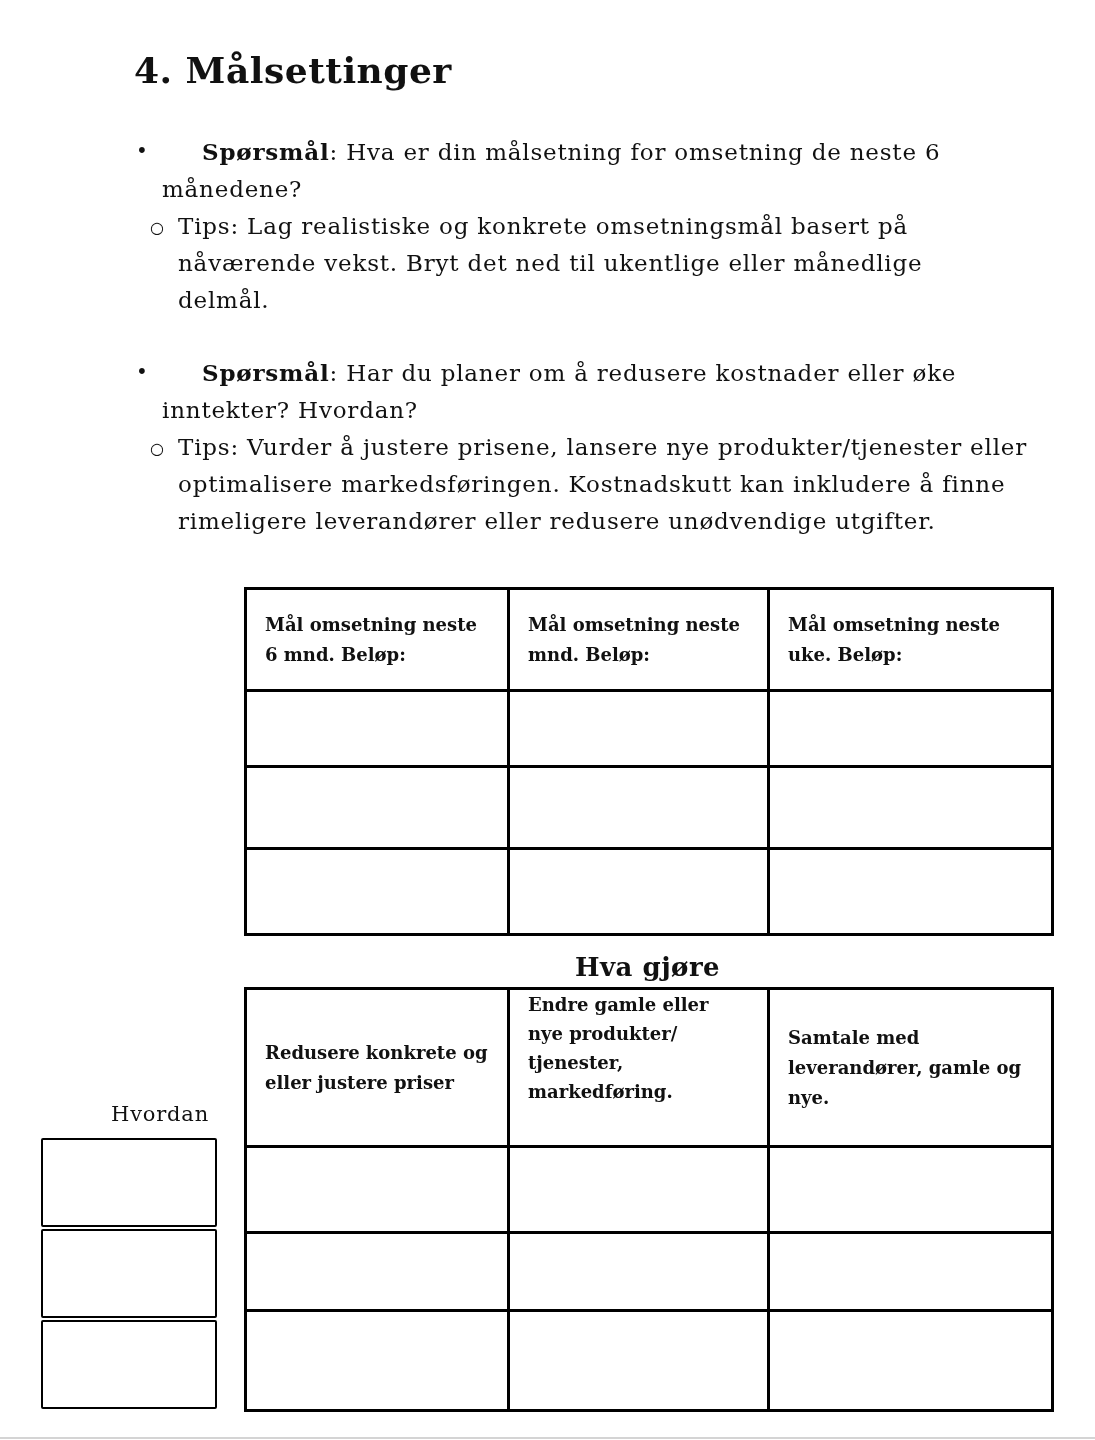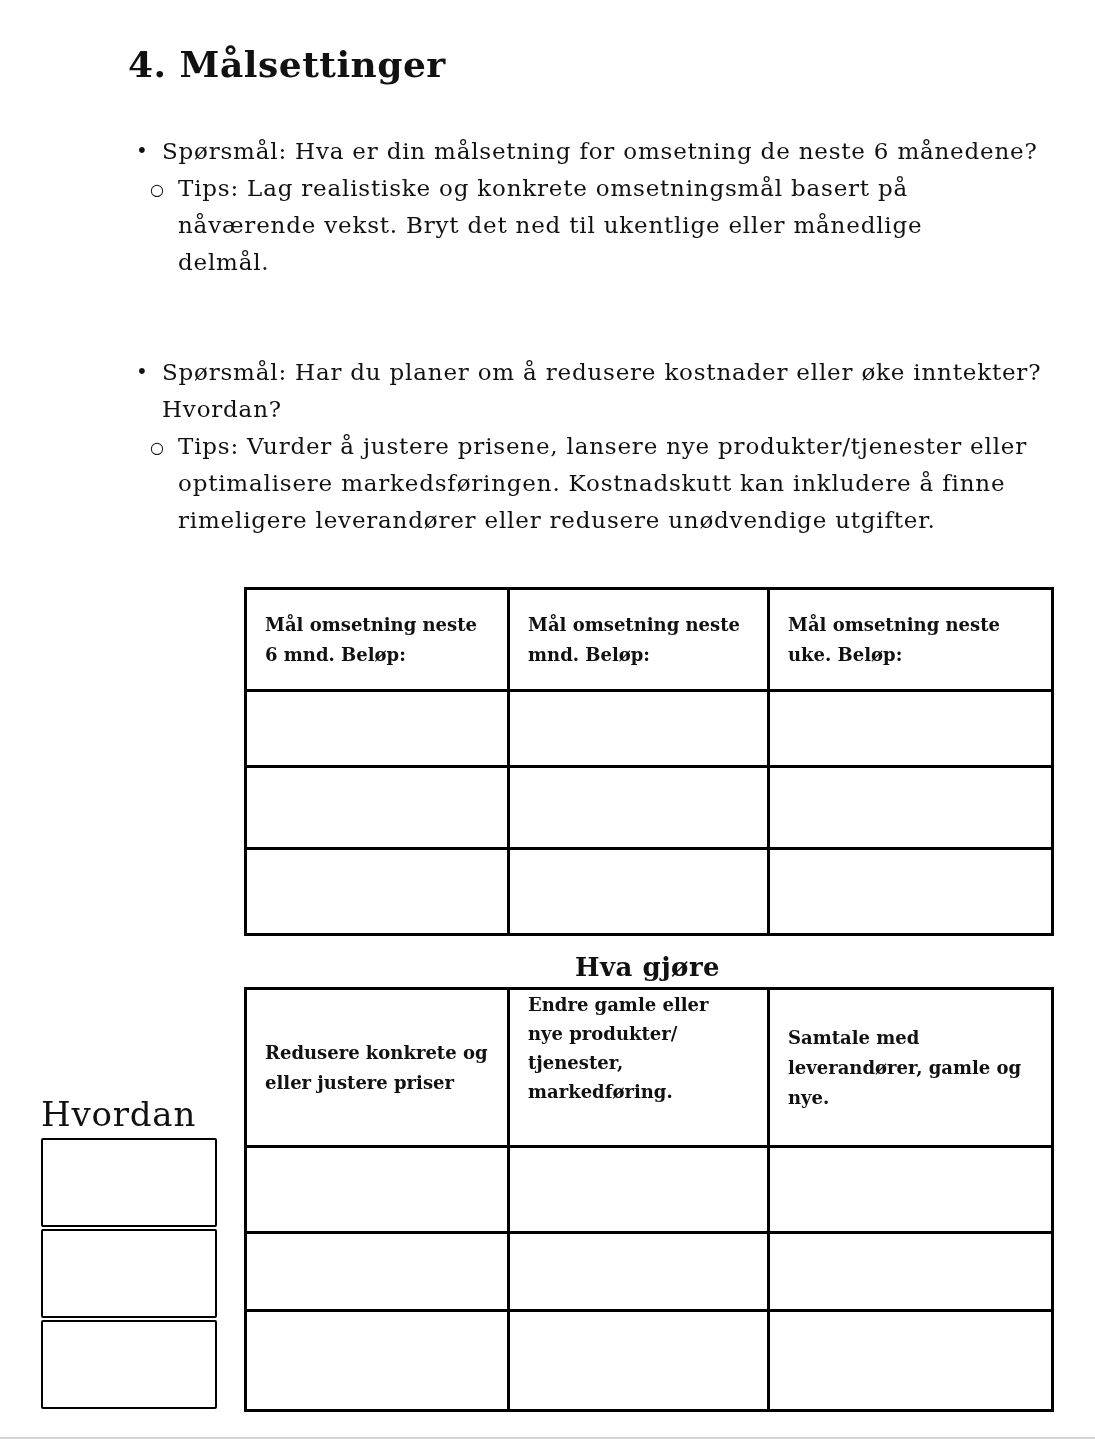--- a/index.html
+++ b/index.html
@@ -12,21 +12,21 @@
       height: 1440px;
       position: relative;
       overflow: hidden;
       font-family: "DejaVu Serif", "Liberation Serif", serif;
       color: #111111;
     }
     .page-title {
       position: absolute;
       left: 116px;
       top: 26px;
-      margin: 12px;
+      margin: 18px;
       font-family: "DejaVu Serif", serif;
       font-weight: bold;
       font-size: 36px;
       letter-spacing: 0.5px;
       line-height: 52px;
     }
     .q-list {
       position: absolute;
       left: 134px;
       width: 920px;
@@ -41,21 +41,22 @@
       position: relative;
       padding-left: 28px;
     }
     .q-bullet {
       position: absolute;
       left: 2px;
       top: 0;
       font-size: 20px;
     }
     .q-label {
-      font-weight: normal;
+      font-weight: bold;
+      margin-left: 40px;
     }
     .tip {
       position: relative;
       padding-left: 44px;
     }
     .tip-bullet {
       position: absolute;
       left: 16px;
       top: 1px;
       font-size: 16px;
@@ -85,22 +86,22 @@
       font-weight: bold;
       font-size: 26px;
       line-height: 40px;
       letter-spacing: 0.5px;
     }
     .hvordan-label {
       position: absolute;
       left: 41px;
       width: 168px;
       top: 1094px;
-      text-align: left;
-      font-size: 34px;
+      text-align: right;
+      font-size: 21px;
       line-height: 40px;
       letter-spacing: 0.8px;
     }
     .hvordan-box {
       position: absolute;
       left: 41px;
       width: 172px;
       height: 85px;
       border: 2px solid #000;
       border-radius: 2px;

